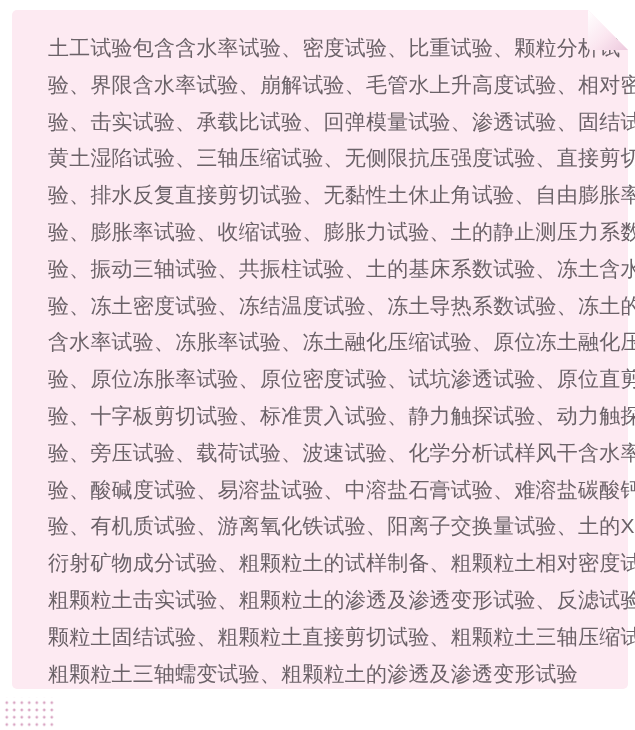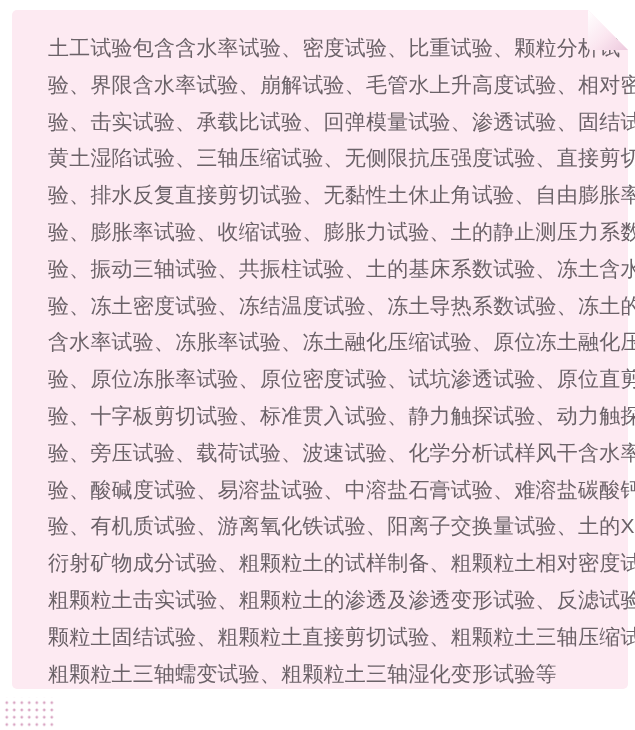--- a/index.html
+++ b/index.html
@@ -90,21 +90,21 @@
       <div class="text-line">验、冻土密度试验、冻结温度试验、冻土导热系数试验、冻土的未冻</div>
       <div class="text-line">含水率试验、冻胀率试验、冻土融化压缩试验、原位冻土融化压缩试</div>
       <div class="text-line">验、原位冻胀率试验、原位密度试验、试坑渗透试验、原位直剪试</div>
       <div class="text-line">验、十字板剪切试验、标准贯入试验、静力触探试验、动力触探试</div>
       <div class="text-line">验、旁压试验、载荷试验、波速试验、化学分析试样风干含水率试</div>
       <div class="text-line">验、酸碱度试验、易溶盐试验、中溶盐石膏试验、难溶盐碳酸钙试</div>
       <div class="text-line">验、有机质试验、游离氧化铁试验、阳离子交换量试验、土的X射线</div>
       <div class="text-line">衍射矿物成分试验、粗颗粒土的试样制备、粗颗粒土相对密度试验、</div>
       <div class="text-line">粗颗粒土击实试验、粗颗粒土的渗透及渗透变形试验、反滤试验、粗</div>
       <div class="text-line">颗粒土固结试验、粗颗粒土直接剪切试验、粗颗粒土三轴压缩试验、</div>
-      <div class="text-line">粗颗粒土三轴蠕变试验、粗颗粒土三轴湿化变形试验等</div>
+      <div class="text-line">粗颗粒土三轴蠕变试验、粗颗粒土的渗透及渗透变形试验</div>
     </div>
     <div class="corner-box">
       <div class="corner-cut"></div>
       <div class="corner-fold"></div>
     </div>
   </div>
   <div class="dot-grid"></div>
 </div>
 
 </body></html>

